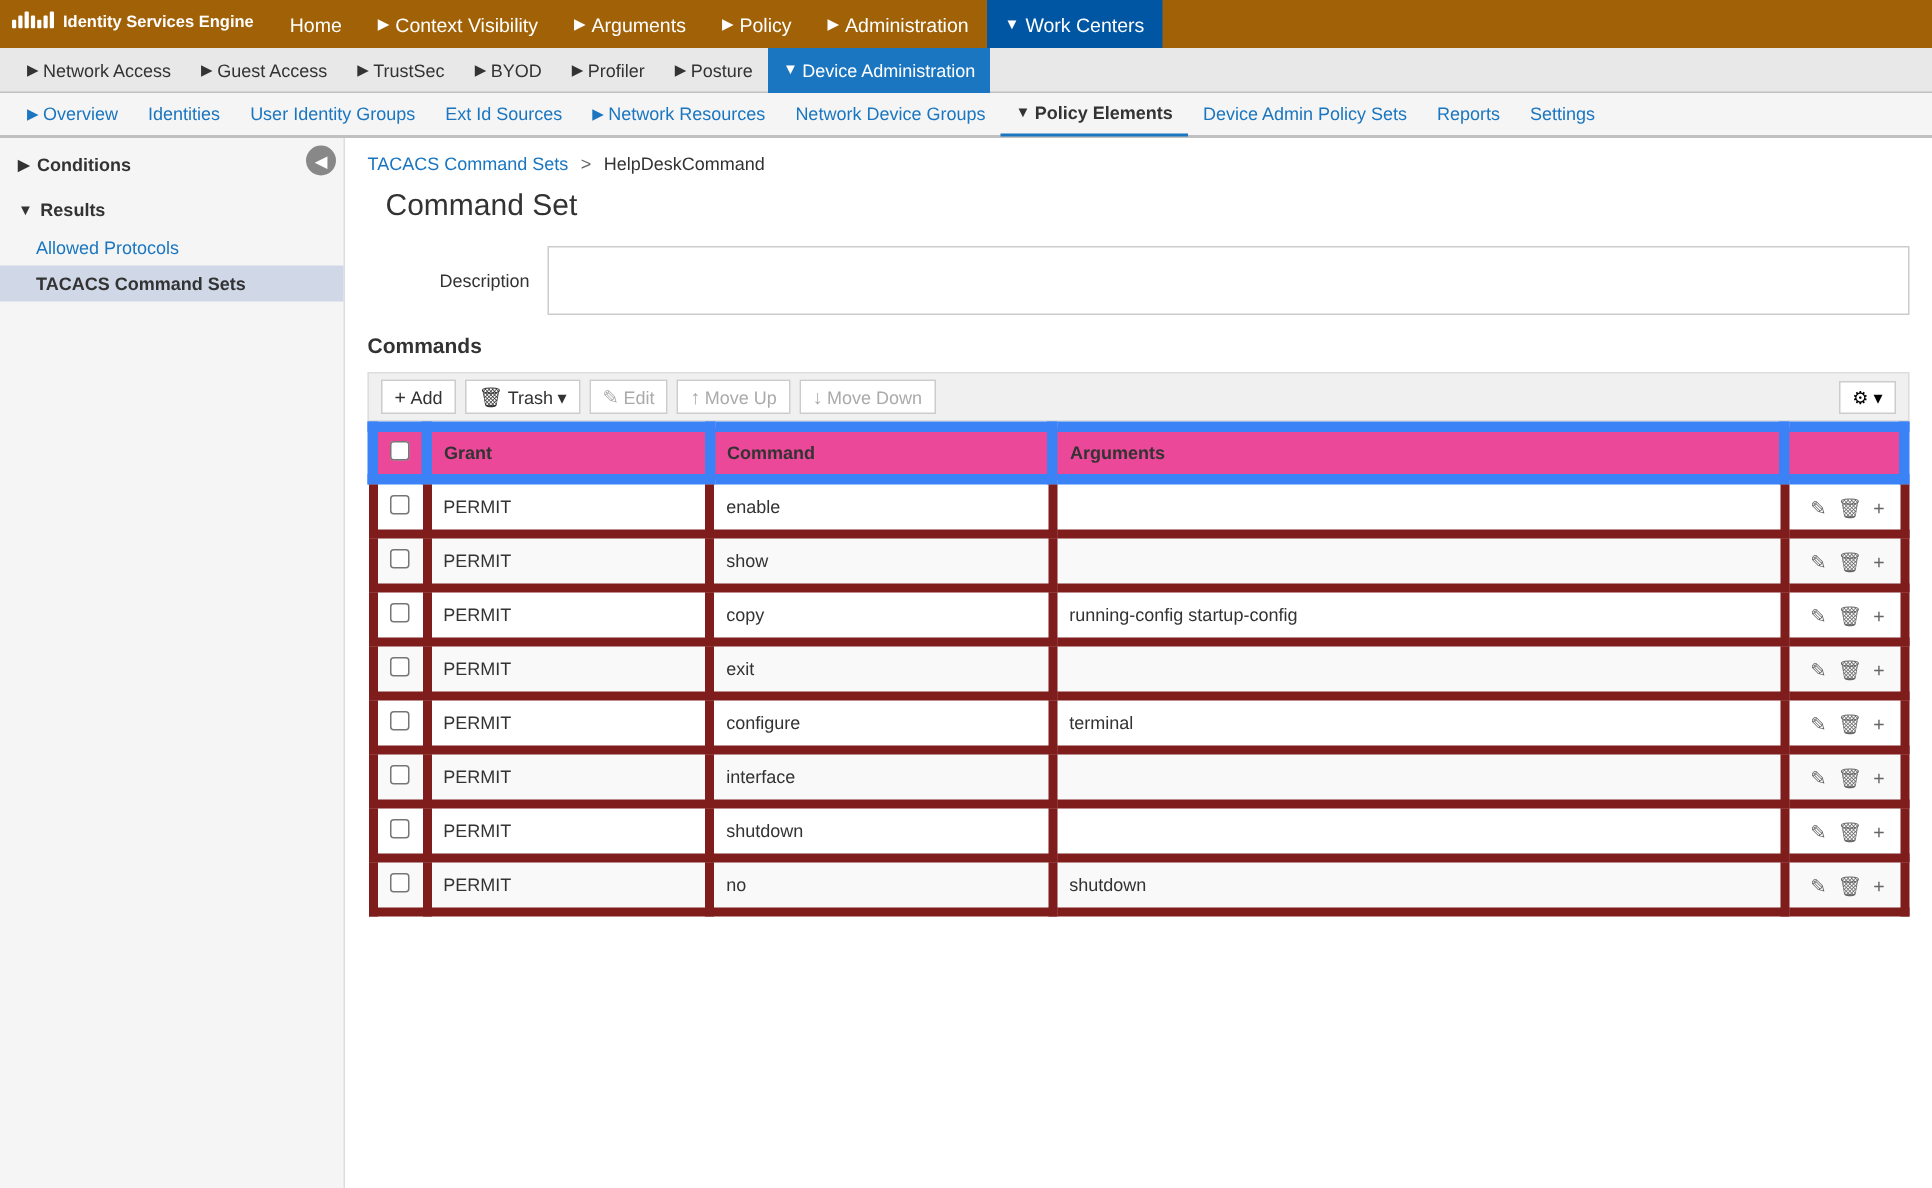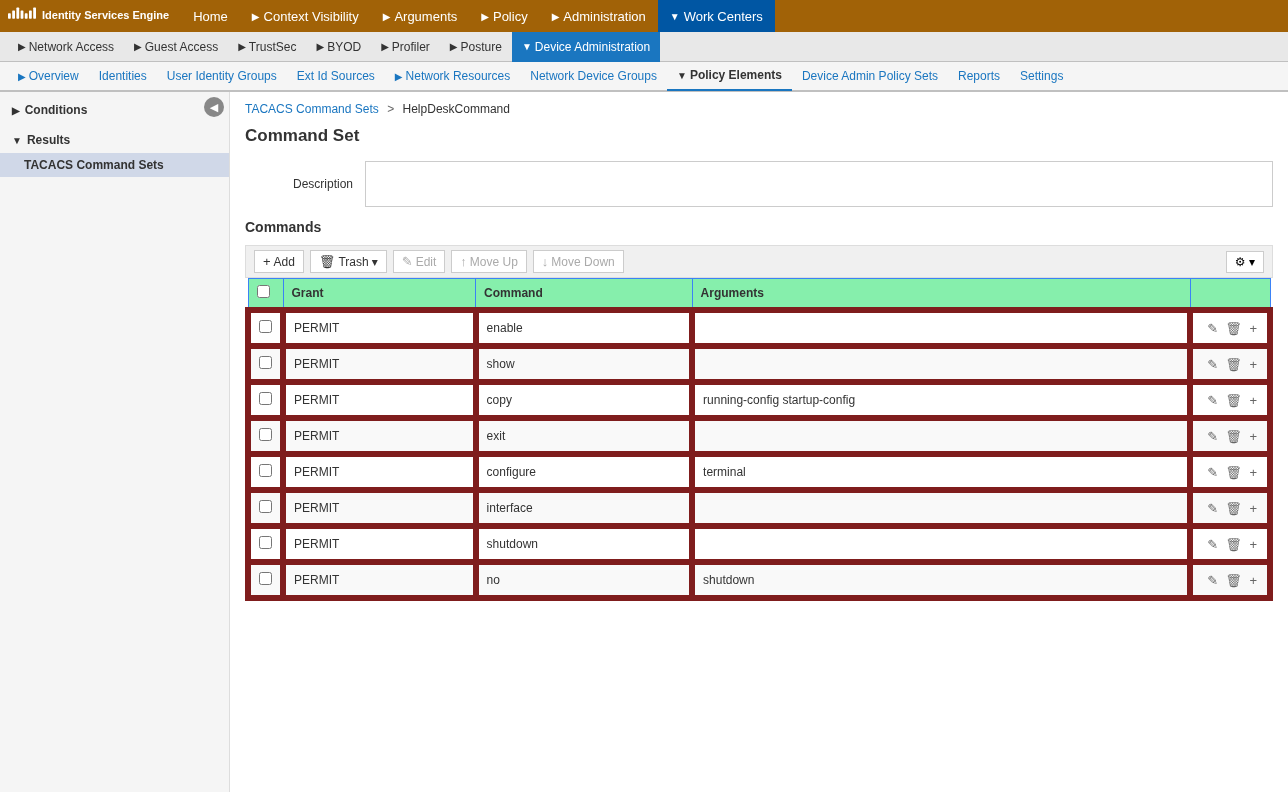--- a/index.html
+++ b/index.html
@@ -155,24 +155,25 @@
     .breadcrumb {
       font-size: 12px;
       margin-bottom: 10px;
     }
     .breadcrumb a { color: #1a76c0; text-decoration: none; }
     .breadcrumb .separator { margin: 0 5px; color: #666; }
     .breadcrumb .current { color: #333; }
 
     
     .section-title {
-      font-size: 17px;
-      font-weight: bold;
+      font-size: 20px;
+      font-weight: normal;
       color: #333;
       margin-bottom: 15px;
+      margin-left: 12px;
     }
     .form-row {
       display: flex;
       align-items: center;
       margin-bottom: 12px;
     }
     .form-label {
       width: 120px;
       text-align: right;
       padding-right: 12px;
@@ -245,22 +246,22 @@
       cursor: pointer;
     }
 
     
     .commands-table {
       width: 100%;
       border-collapse: collapse;
       border: 1px solid #ddd;
     }
     .commands-table th {
-      background: #86efac;
-      border: 1px solid #3b82f6;
+      background: #ec4899;
+      border: 7px solid #3b82f6;
       padding: 6px 8px;
       text-align: left;
       font-size: 12px;
       font-weight: bold;
       color: #333;
     }
     .commands-table td {
       border: 6px solid #7f1d1d;
       padding: 7px 8px;
       font-size: 12px;
@@ -407,20 +408,21 @@
         <span class="arrow">▶</span>
         <span>Conditions</span>
       </div>
     </div>
 
     <div class="sidebar-section">
       <div class="sidebar-section-header">
         <span class="arrow">▼</span>
         <span>Results</span>
       </div>
+      <div class="sidebar-item">Allowed Protocols</div>
       <div class="sidebar-item active">TACACS Command Sets</div>
     </div>
   </div>
 
   <div class="content">
 
     <div class="breadcrumb">
       <a href="#">TACACS Command Sets</a>
       <span class="separator">&gt;</span>
       <span class="current">HelpDeskCommand</span>

